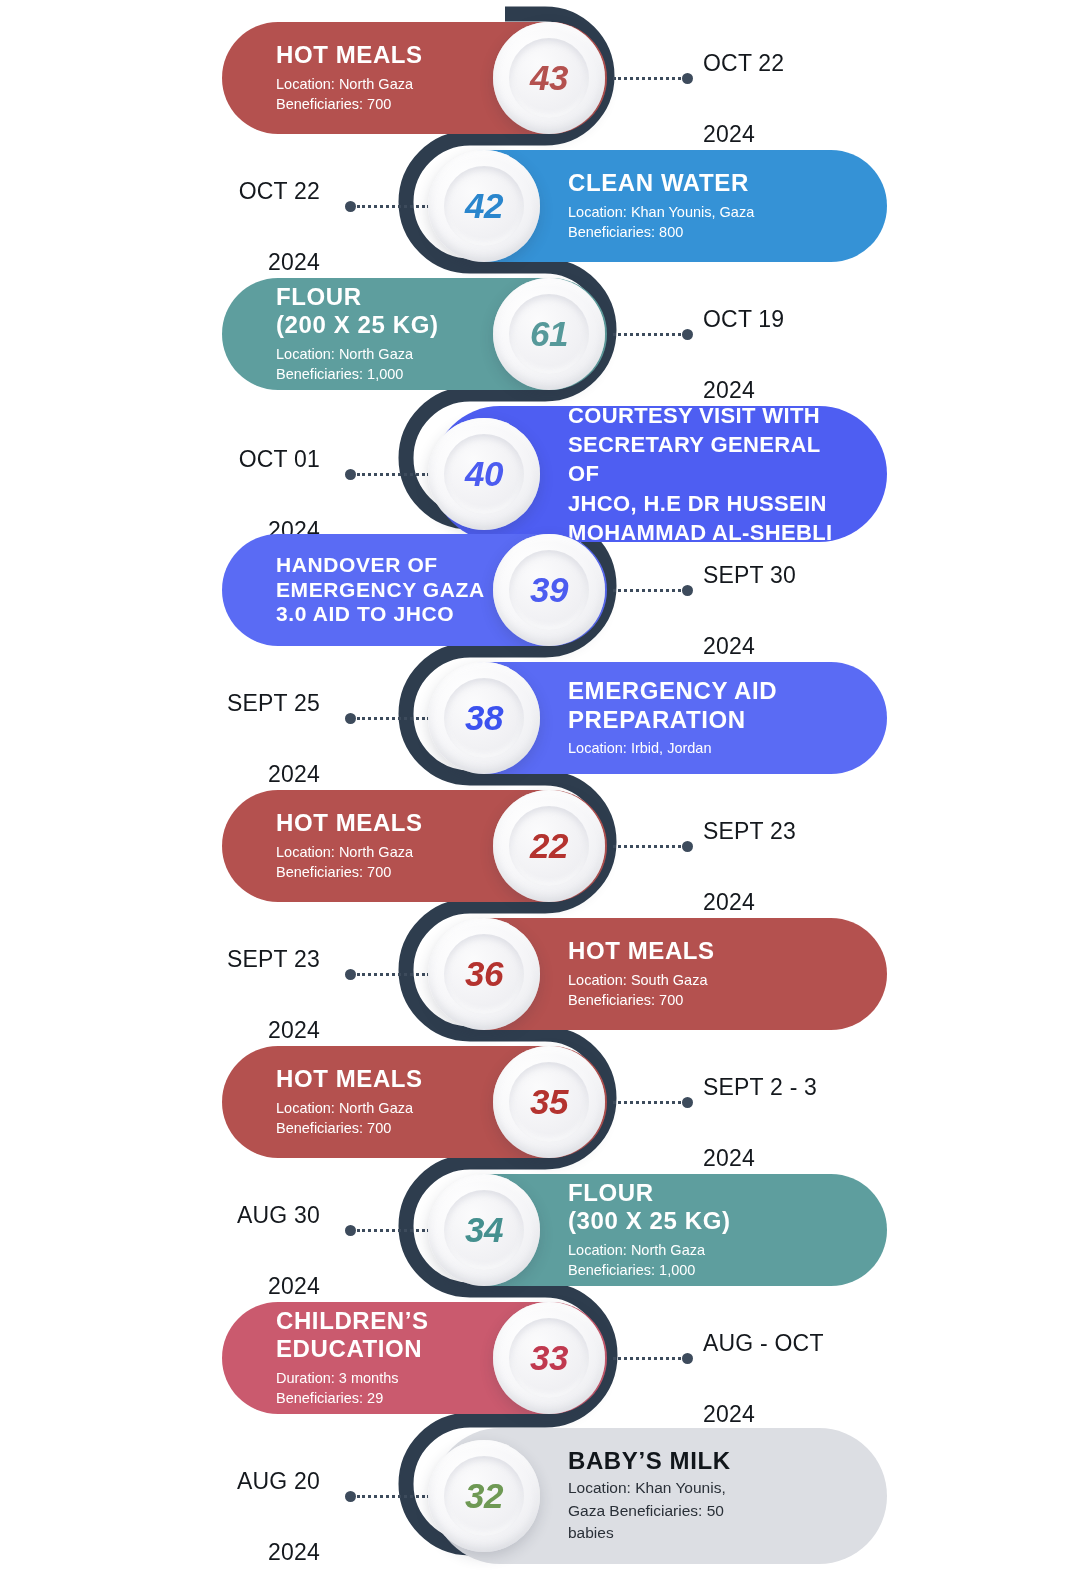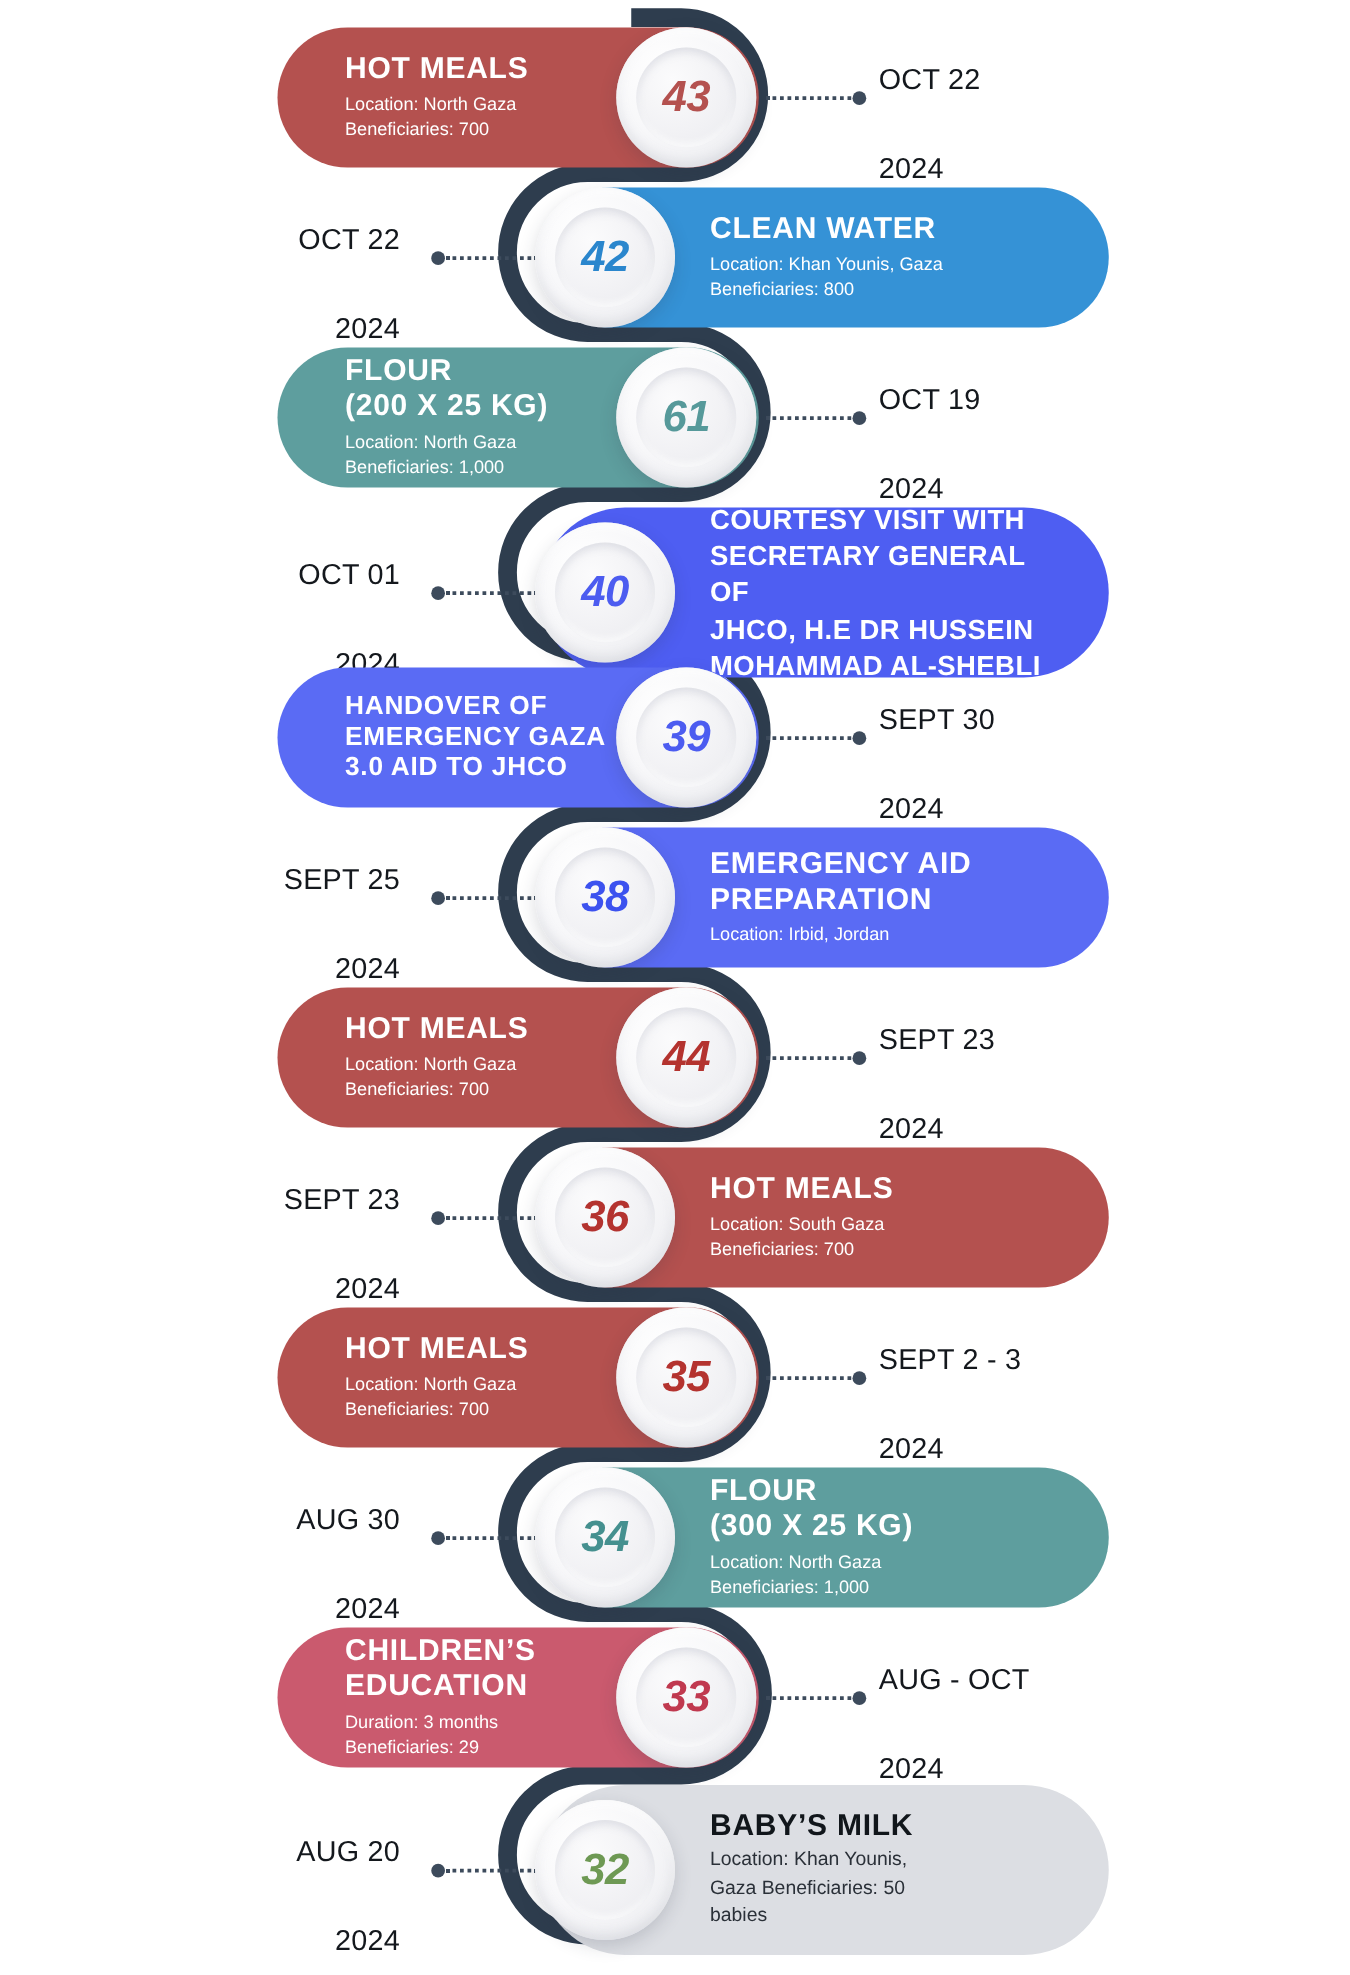--- a/index.html
+++ b/index.html
@@ -320,21 +320,21 @@
         <div class="date onleft" style="top: 28px;"><span>SEPT 25</span><span class="yr">2024</span></div>
         <div class="leader onleft" style="top: 51px; left: 345px; width: 85px;">
           <span class="dots"></span>
           <span class="knob"></span>
         </div>
       </div>
       <div class="row" style="top: 790px;">
         <div class="card left" style="background: rgb(180, 81, 79);">
           <div class="badgewrap">
             <div class="disc">
-              <span class="num" style="color: rgb(180, 51, 47);">44</span>
+              <span class="num" style="color: rgb(180, 51, 47);">22</span>
             </div>
           </div>
           <div class="txt">
             <div class="title">HOT MEALS</div>
             <div class="sub">Location: North Gaza
 Beneficiaries: 700</div>
           </div>
         </div>
         <div class="date onright" style="top: 28px;"><span>SEPT 23</span><span class="yr">2024</span></div>
         <div class="leader onright" style="top: 51px; left: 613px; width: 80px;">

